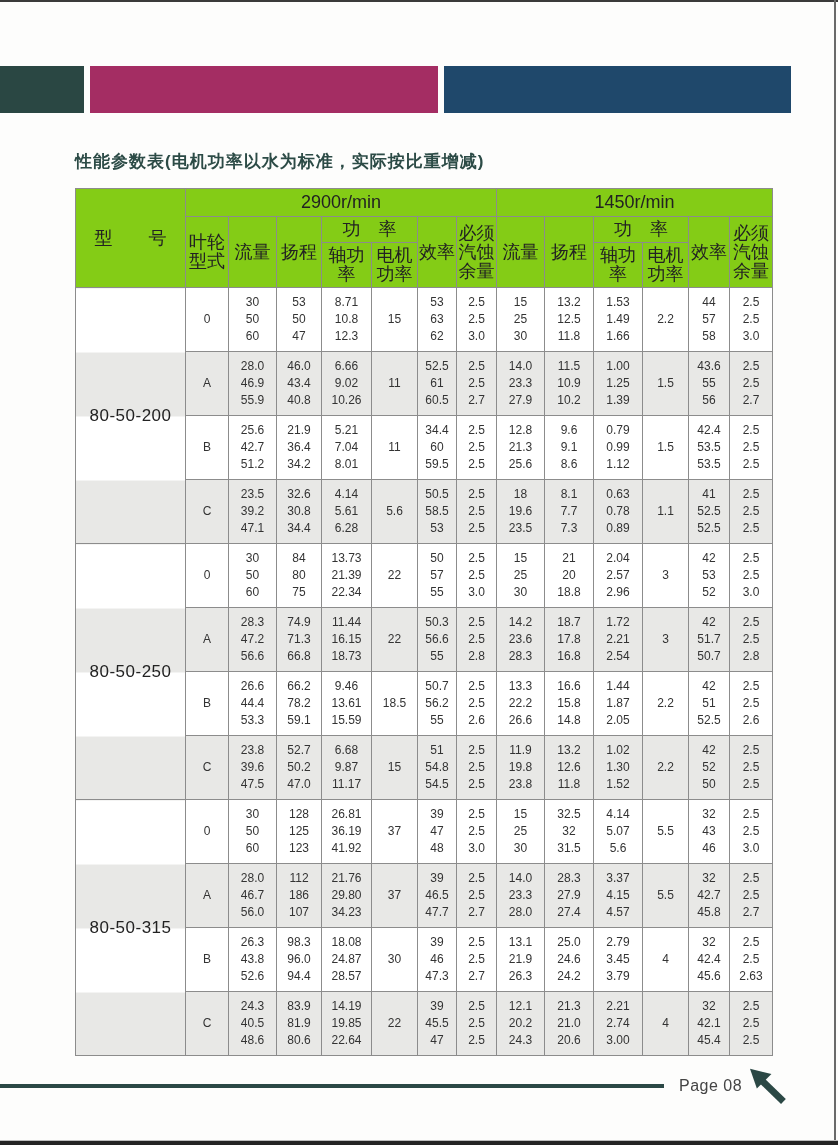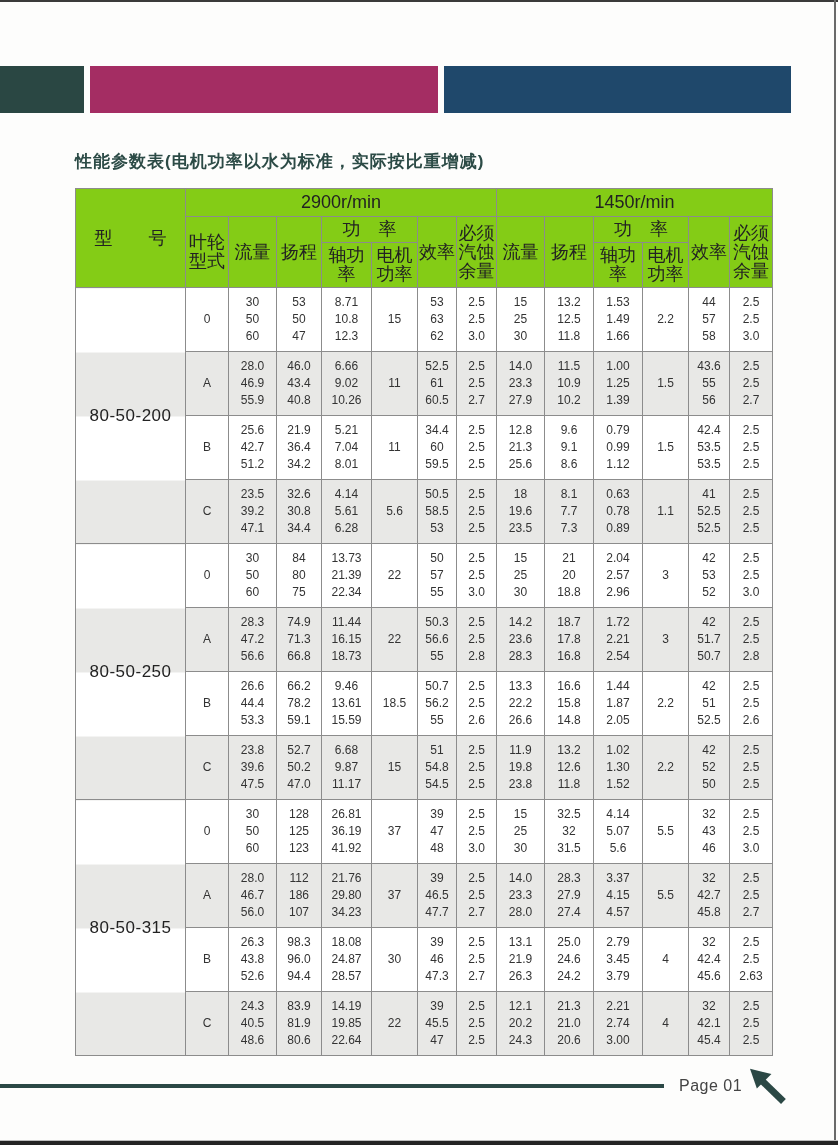--- a/index.html
+++ b/index.html
@@ -535,20 +535,20 @@
 42.1
 45.4</td>
           <td>2.5
 2.5
 2.5</td>
         </tr>
       </tbody>
   </table>
 
   <div class="footer-line"></div>
-  <span class="page-label">Page 01</span>
+  <span class="page-label">Page 08</span>
   <svg class="nw-arrow" viewBox="0 0 44 42" xmlns="http://www.w3.org/2000/svg">
     <polygon points="1,1 26,7 9,24" fill="currentColor"></polygon>
     <line x1="12" y1="12" x2="40" y2="39" stroke="currentColor" stroke-width="8"></line>
   </svg>
 
   <div class="bottom-strip"></div>
 </div>
 
 </body></html>

